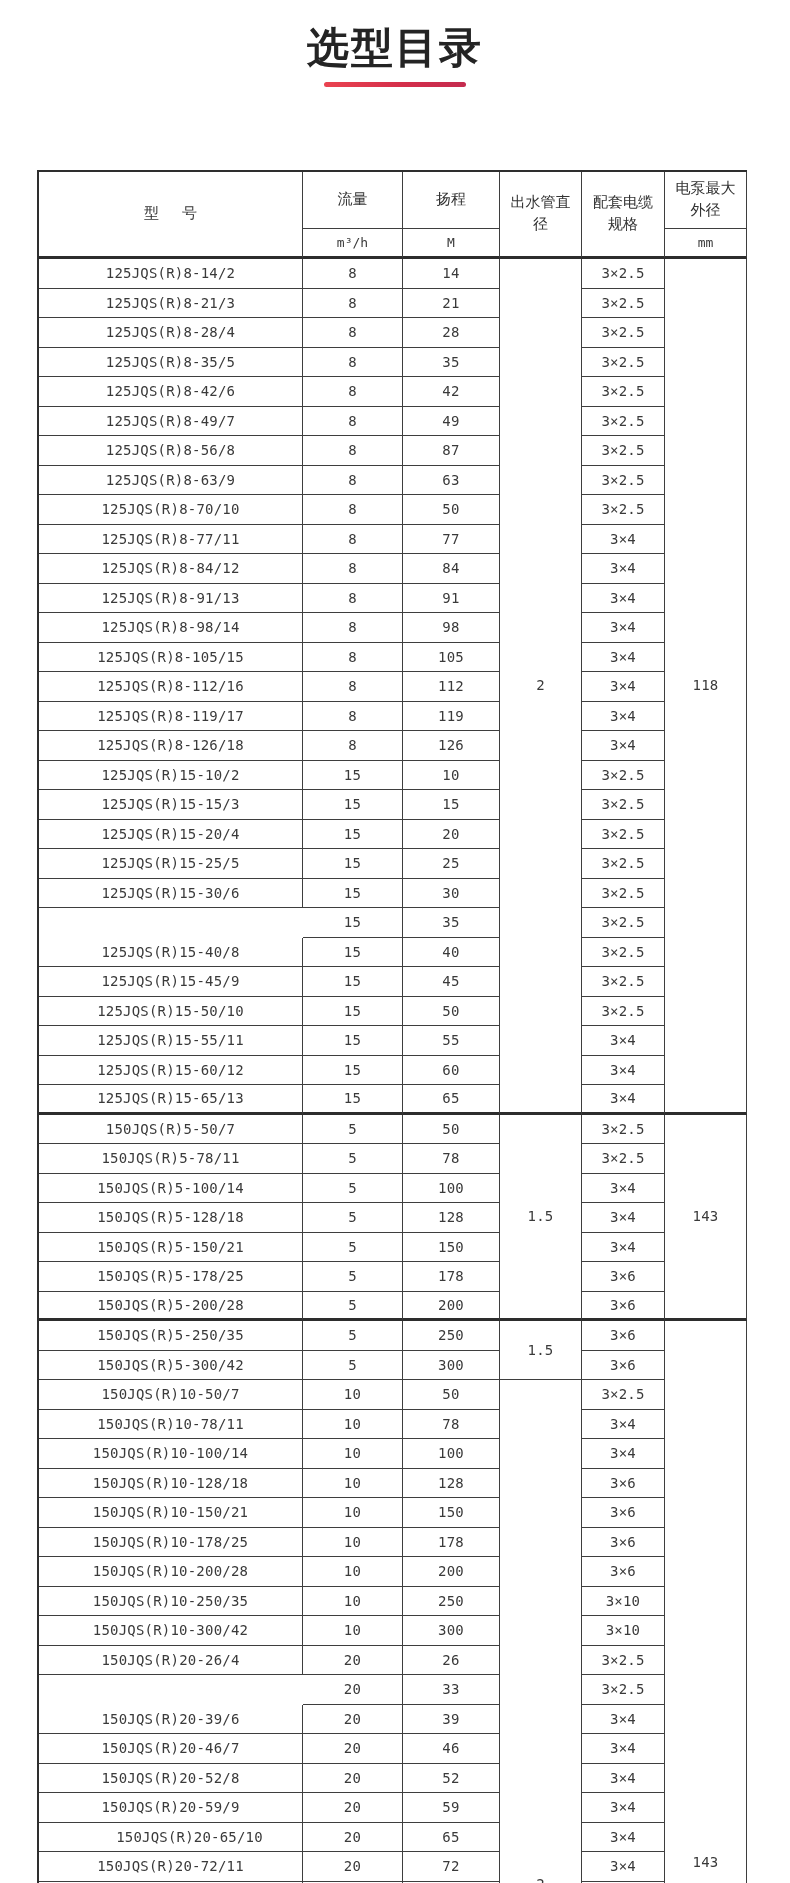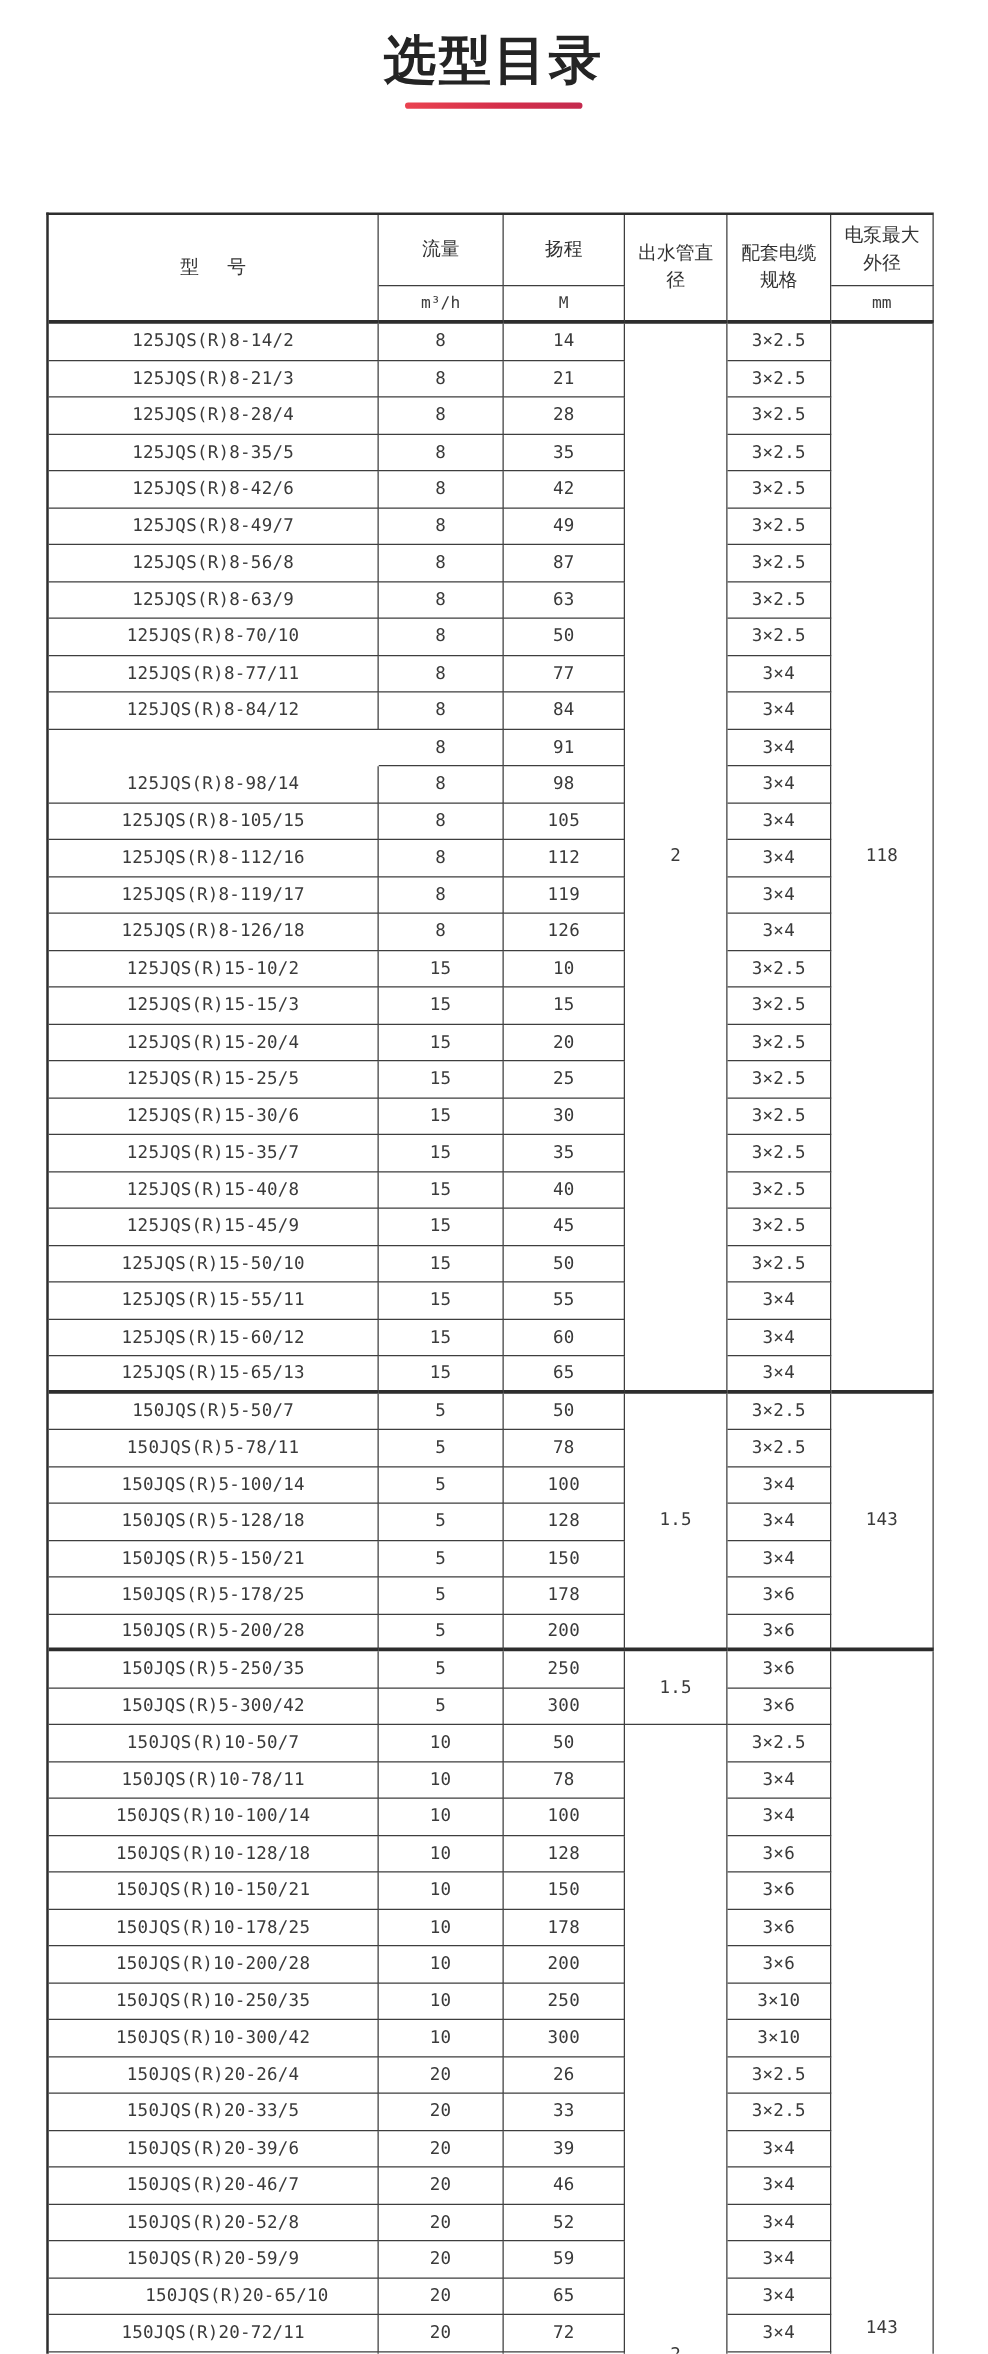--- a/index.html
+++ b/index.html
@@ -79,20 +79,21 @@
     <div class="g num bb" style="grid-area: 11 / 3 / 12 / 4;">50</div>
     <div class="g num bb" style="grid-area: 11 / 5 / 12 / 6;">3×2.5</div>
     <div class="g num bb" style="grid-area: 12 / 1 / 13 / 2;">125JQS(R)8-77/11</div>
     <div class="g num bb" style="grid-area: 12 / 2 / 13 / 3;">8</div>
     <div class="g num bb" style="grid-area: 12 / 3 / 13 / 4;">77</div>
     <div class="g num bb" style="grid-area: 12 / 5 / 13 / 6;">3×4</div>
     <div class="g num bb" style="grid-area: 13 / 1 / 14 / 2;">125JQS(R)8-84/12</div>
     <div class="g num bb" style="grid-area: 13 / 2 / 14 / 3;">8</div>
     <div class="g num bb" style="grid-area: 13 / 3 / 14 / 4;">84</div>
     <div class="g num bb" style="grid-area: 13 / 5 / 14 / 6;">3×4</div>
+    <div class="g num bb" style="grid-area: 14 / 1 / 15 / 2;">125JQS(R)8-91/13</div>
     <div class="g num bb" style="grid-area: 14 / 2 / 15 / 3;">8</div>
     <div class="g num bb" style="grid-area: 14 / 3 / 15 / 4;">91</div>
     <div class="g num bb" style="grid-area: 14 / 5 / 15 / 6;">3×4</div>
     <div class="g num bb" style="grid-area: 15 / 1 / 16 / 2;">125JQS(R)8-98/14</div>
     <div class="g num bb" style="grid-area: 15 / 2 / 16 / 3;">8</div>
     <div class="g num bb" style="grid-area: 15 / 3 / 16 / 4;">98</div>
     <div class="g num bb" style="grid-area: 15 / 5 / 16 / 6;">3×4</div>
     <div class="g num bb" style="grid-area: 16 / 1 / 17 / 2;">125JQS(R)8-105/15</div>
     <div class="g num bb" style="grid-area: 16 / 2 / 17 / 3;">8</div>
     <div class="g num bb" style="grid-area: 16 / 3 / 17 / 4;">105</div>
@@ -122,21 +123,20 @@
     <div class="g num bb" style="grid-area: 22 / 3 / 23 / 4;">20</div>
     <div class="g num bb" style="grid-area: 22 / 5 / 23 / 6;">3×2.5</div>
     <div class="g num bb" style="grid-area: 23 / 1 / 24 / 2;">125JQS(R)15-25/5</div>
     <div class="g num bb" style="grid-area: 23 / 2 / 24 / 3;">15</div>
     <div class="g num bb" style="grid-area: 23 / 3 / 24 / 4;">25</div>
     <div class="g num bb" style="grid-area: 23 / 5 / 24 / 6;">3×2.5</div>
     <div class="g num bb" style="grid-area: 24 / 1 / 25 / 2;">125JQS(R)15-30/6</div>
     <div class="g num bb" style="grid-area: 24 / 2 / 25 / 3;">15</div>
     <div class="g num bb" style="grid-area: 24 / 3 / 25 / 4;">30</div>
     <div class="g num bb" style="grid-area: 24 / 5 / 25 / 6;">3×2.5</div>
-    <div class="g num bb" style="grid-area: 25 / 1 / 26 / 2;">125JQS(R)15-35/7</div>
     <div class="g num bb" style="grid-area: 25 / 2 / 26 / 3;">15</div>
     <div class="g num bb" style="grid-area: 25 / 3 / 26 / 4;">35</div>
     <div class="g num bb" style="grid-area: 25 / 5 / 26 / 6;">3×2.5</div>
     <div class="g num bb" style="grid-area: 26 / 1 / 27 / 2;">125JQS(R)15-40/8</div>
     <div class="g num bb" style="grid-area: 26 / 2 / 27 / 3;">15</div>
     <div class="g num bb" style="grid-area: 26 / 3 / 27 / 4;">40</div>
     <div class="g num bb" style="grid-area: 26 / 5 / 27 / 6;">3×2.5</div>
     <div class="g num bb" style="grid-area: 27 / 1 / 28 / 2;">125JQS(R)15-45/9</div>
     <div class="g num bb" style="grid-area: 27 / 2 / 28 / 3;">15</div>
     <div class="g num bb" style="grid-area: 27 / 3 / 28 / 4;">45</div>
@@ -226,21 +226,20 @@
     <div class="g num bb" style="grid-area: 48 / 3 / 49 / 4;">250</div>
     <div class="g num bb" style="grid-area: 48 / 5 / 49 / 6;">3×10</div>
     <div class="g num bb" style="grid-area: 49 / 1 / 50 / 2;">150JQS(R)10-300/42</div>
     <div class="g num bb" style="grid-area: 49 / 2 / 50 / 3;">10</div>
     <div class="g num bb" style="grid-area: 49 / 3 / 50 / 4;">300</div>
     <div class="g num bb" style="grid-area: 49 / 5 / 50 / 6;">3×10</div>
     <div class="g num bb" style="grid-area: 50 / 1 / 51 / 2;">150JQS(R)20-26/4</div>
     <div class="g num bb" style="grid-area: 50 / 2 / 51 / 3;">20</div>
     <div class="g num bb" style="grid-area: 50 / 3 / 51 / 4;">26</div>
     <div class="g num bb" style="grid-area: 50 / 5 / 51 / 6;">3×2.5</div>
-    <div class="g num bb" style="grid-area: 51 / 1 / 52 / 2;">150JQS(R)20-33/5</div>
     <div class="g num bb" style="grid-area: 51 / 2 / 52 / 3;">20</div>
     <div class="g num bb" style="grid-area: 51 / 3 / 52 / 4;">33</div>
     <div class="g num bb" style="grid-area: 51 / 5 / 52 / 6;">3×2.5</div>
     <div class="g num bb" style="grid-area: 52 / 1 / 53 / 2;">150JQS(R)20-39/6</div>
     <div class="g num bb" style="grid-area: 52 / 2 / 53 / 3;">20</div>
     <div class="g num bb" style="grid-area: 52 / 3 / 53 / 4;">39</div>
     <div class="g num bb" style="grid-area: 52 / 5 / 53 / 6;">3×4</div>
     <div class="g num bb" style="grid-area: 53 / 1 / 54 / 2;">150JQS(R)20-46/7</div>
     <div class="g num bb" style="grid-area: 53 / 2 / 54 / 3;">20</div>
     <div class="g num bb" style="grid-area: 53 / 3 / 54 / 4;">46</div>

